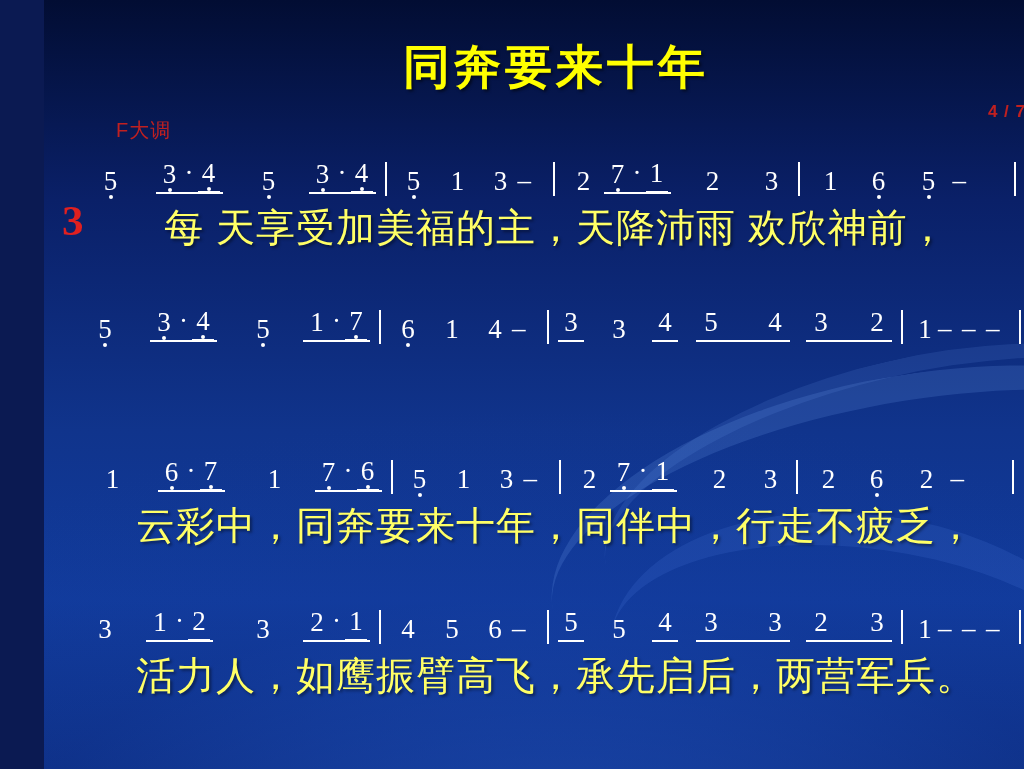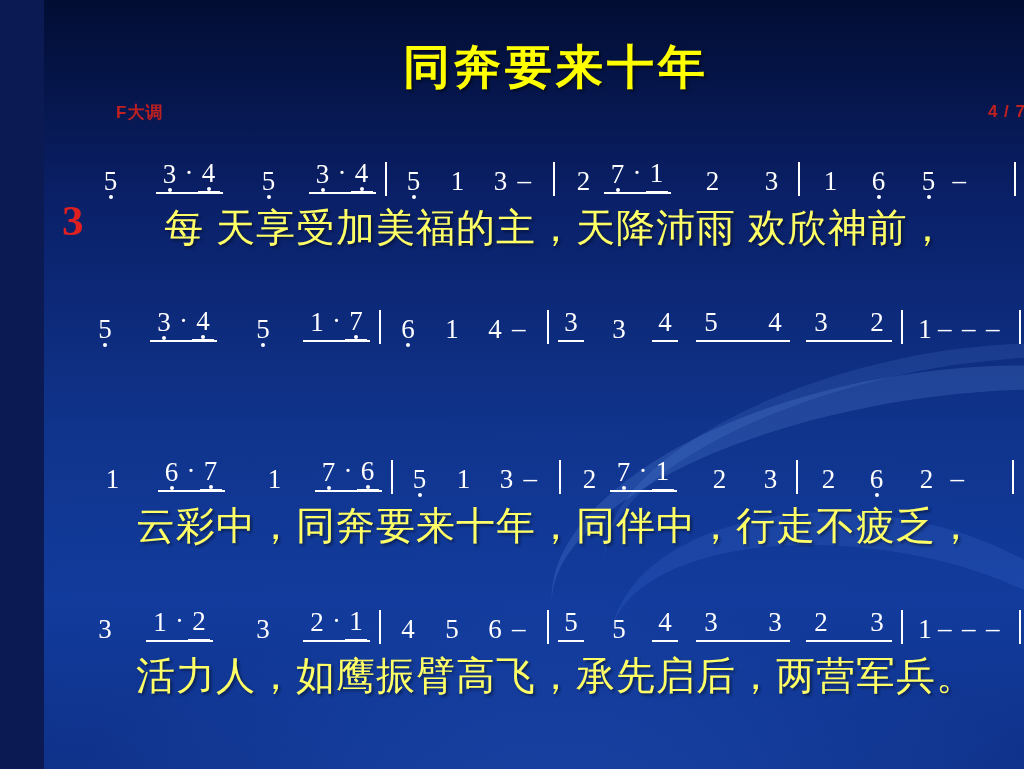--- a/index.html
+++ b/index.html
@@ -38,23 +38,23 @@
     text-align: center;
     font-size: 47px;
     font-weight: bold;
     color: #ffff00;
     letter-spacing: 4px;
     text-shadow: 2px 2px 3px rgba(0,0,0,0.55);
   }
   .key-sig {
     position: absolute;
     left: 72px;
-    top: 101px;
-    font-size: 17px;
-    font-weight: bold;
+    top: 117px;
+    font-size: 20px;
+    font-weight: normal;
     color: #c02020;
     letter-spacing: 1px;
   }
   .time-sig {
     position: absolute;
     right: 42px;
     top: 102px;
     font-size: 17px;
     font-weight: bold;
     color: #c02020;

